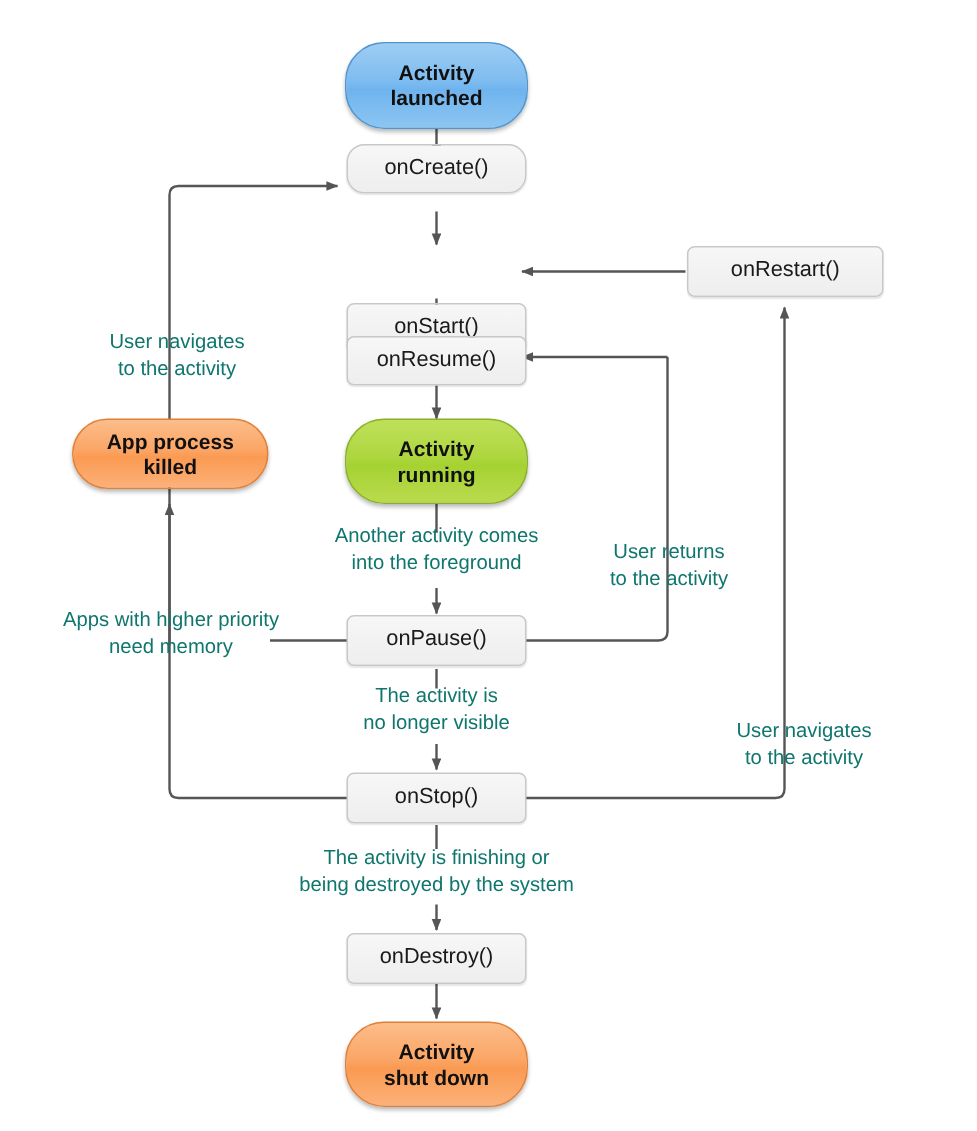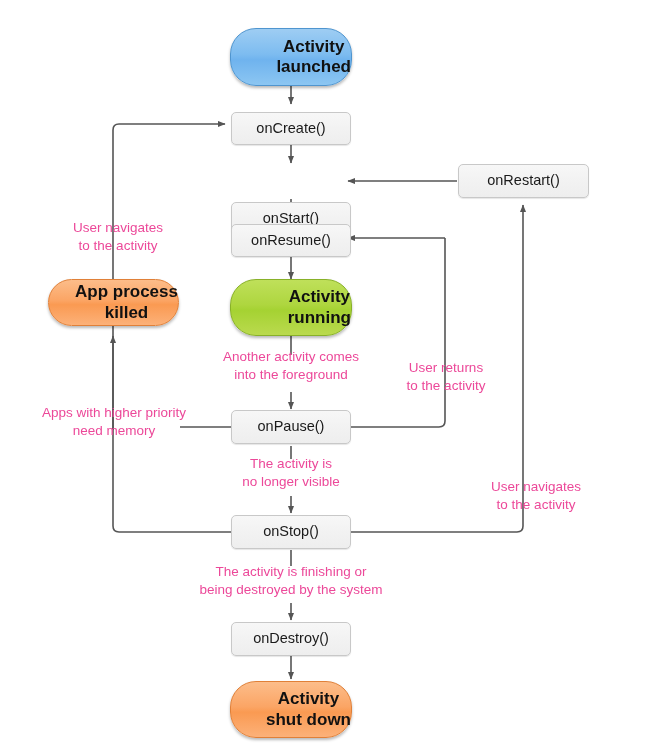--- a/index.html
+++ b/index.html
@@ -44,41 +44,40 @@
     border-radius: 5px;
     box-shadow: 0 1px 1px rgba(0,0,0,0.10);
     color: #1a1a1a;
     font-size: 14.5px;
     font-weight: normal;
   }
   
   .node-state {
     border-radius: 26px;
     color: #111111;
-    font-size: 17px;
+    font-size: 14px;
     font-weight: bold;
     box-shadow: 0 2px 3px rgba(0,0,0,0.28);
-    justify-content: flex-end;
   }
   .state-blue {
     background: linear-gradient(to bottom, #9ecdf3 0%, #7dbcf0 45%, #6fb3ee 55%, #8cc6f2 100%);
     border: 1px solid #4f95cf;
   }
   .state-green {
     background: linear-gradient(to bottom, #bfe05a 0%, #aed63f 45%, #a5d232 55%, #bada4e 100%);
     border: 1px solid #88b128;
   }
   .state-orange {
     background: linear-gradient(to bottom, #fcbd8a 0%, #fba565 45%, #fa9a52 55%, #fcb179 100%);
     border: 1px solid #e08038;
   }
   
   .edge-label {
     position: absolute;
-    color: #ec4899;
+    color: #0f766e;
     font-size: 13.5px;
     line-height: 1.3;
     text-align: center;
     white-space: pre-line;
   }
 </style>
 </head>
 <body>
 
 <div id="diagram-canvas">
@@ -123,21 +122,21 @@
 
       <path d="M113,430 L113,336" marker-end="url(#arrow)"></path>
     </g>
   </svg>
 
   <div class="node node-state state-blue" style="left:230px; top:28px; width:122px; height:58px;">
     <span style="white-space: pre-line;">Activity
 launched</span>
   </div>
 
-  <div class="node node-callback" style="left:231px; top:112px; width:120px; height:33px;">
+  <div class="node node-callback" style="left:231px; top:96px; width:120px; height:33px;border-radius:12px;">
     <span>onCreate()</span>
   </div>
 
   <div class="node node-callback" style="left:231px; top:166px; width:120px; height:33px;margin-top:36px;">
     <span>onStart()</span>
   </div>
 
   <div class="node node-callback" style="left:231px; top:224px; width:120px; height:33px;text-align:center;">
     <span>onResume()</span>
   </div>

